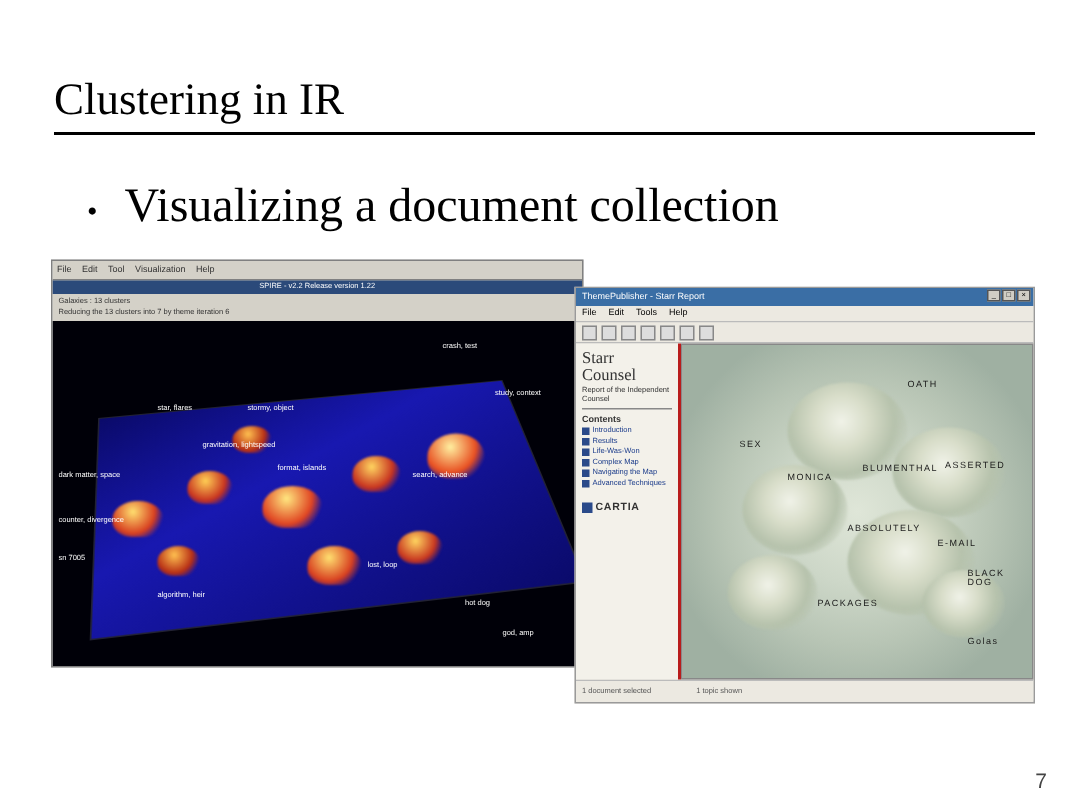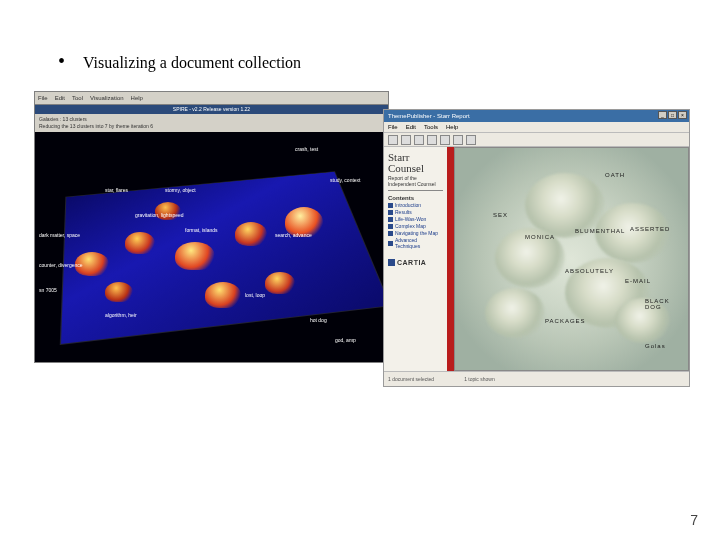--- a/index.html
+++ b/index.html
@@ -31,21 +31,21 @@
     align-items: baseline;
     margin-left: 28px;
     margin-bottom: 18px;
   }
   .bullet-dot {
     font-size: 20px;
     margin-right: 18px;
     color: #000;
   }
   .bullet-text {
-    font-size: 16px;
+    font-size: 32px;
     color: #000;
   }
   .figures {
     display: flex;
     gap: 0;
     margin-left: 4px;
     margin-top: 4px;
   }
 
   
@@ -171,21 +171,21 @@
     align-items: center;
   }
   .viz-right .toolbar2 .tbtn { width: 10px; height: 10px; background: #ddd; border: 1px solid #888; }
   .viz-right .body {
     display: flex;
     height: 224px;
   }
   .viz-right .sidebar {
     width: 70px;
     background: #f3f1ea;
-    border-right: 7px solid #b91c1c;
+    border-right: 2px solid #b91c1c;
     padding: 4px;
     font-size: 6px;
     color: #333;
   }
   .viz-right .sidebar .logo {
     font-family: Georgia, serif;
     font-size: 11px;
     margin-bottom: 1px;
   }
   .viz-right .sidebar .sub {
@@ -261,20 +261,21 @@
     right: 22px;
     font-size: 14px;
     color: #444;
     font-family: Arial, sans-serif;
   }
 </style>
 </head>
 <body>
 
 <div class="slide">
+  <h1 class="title">Clustering in IR</h1>
 
   <div class="bullet-row">
     <span class="bullet-dot">•</span>
     <span class="bullet-text">Visualizing a document collection</span>
   </div>
 
   <div class="figures">
 
     <div class="viz-left">
       <div class="menubar">

